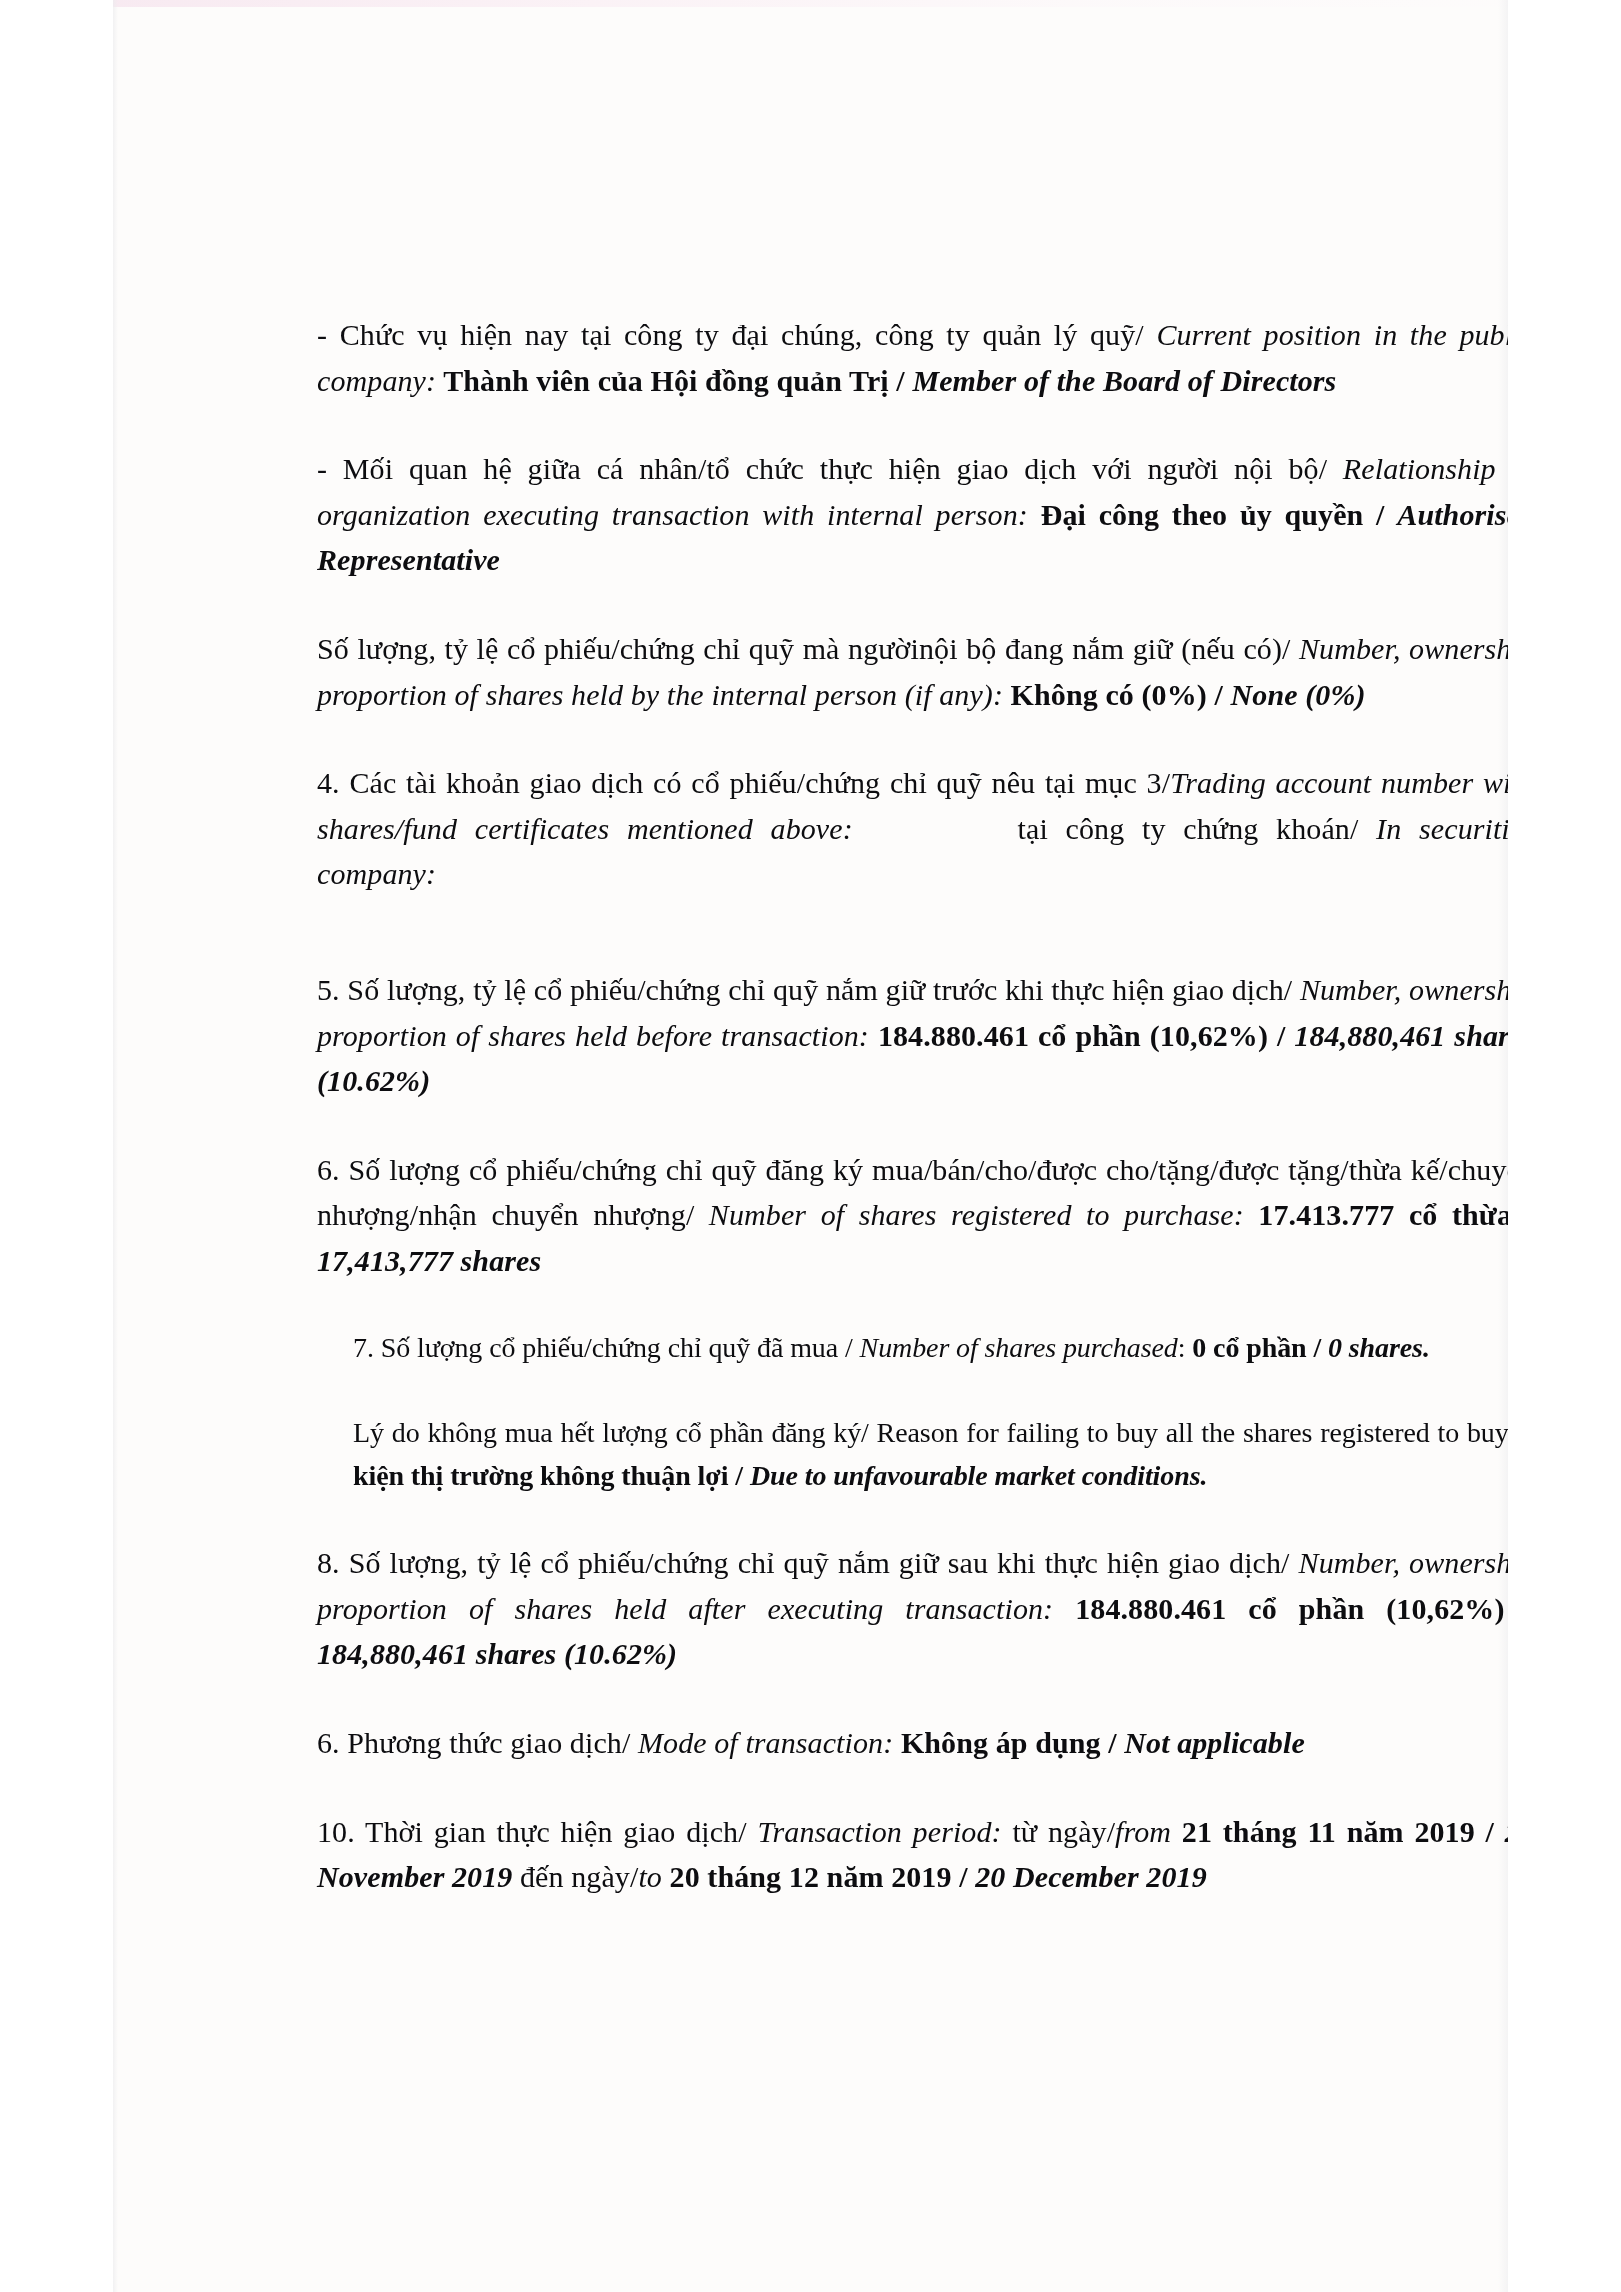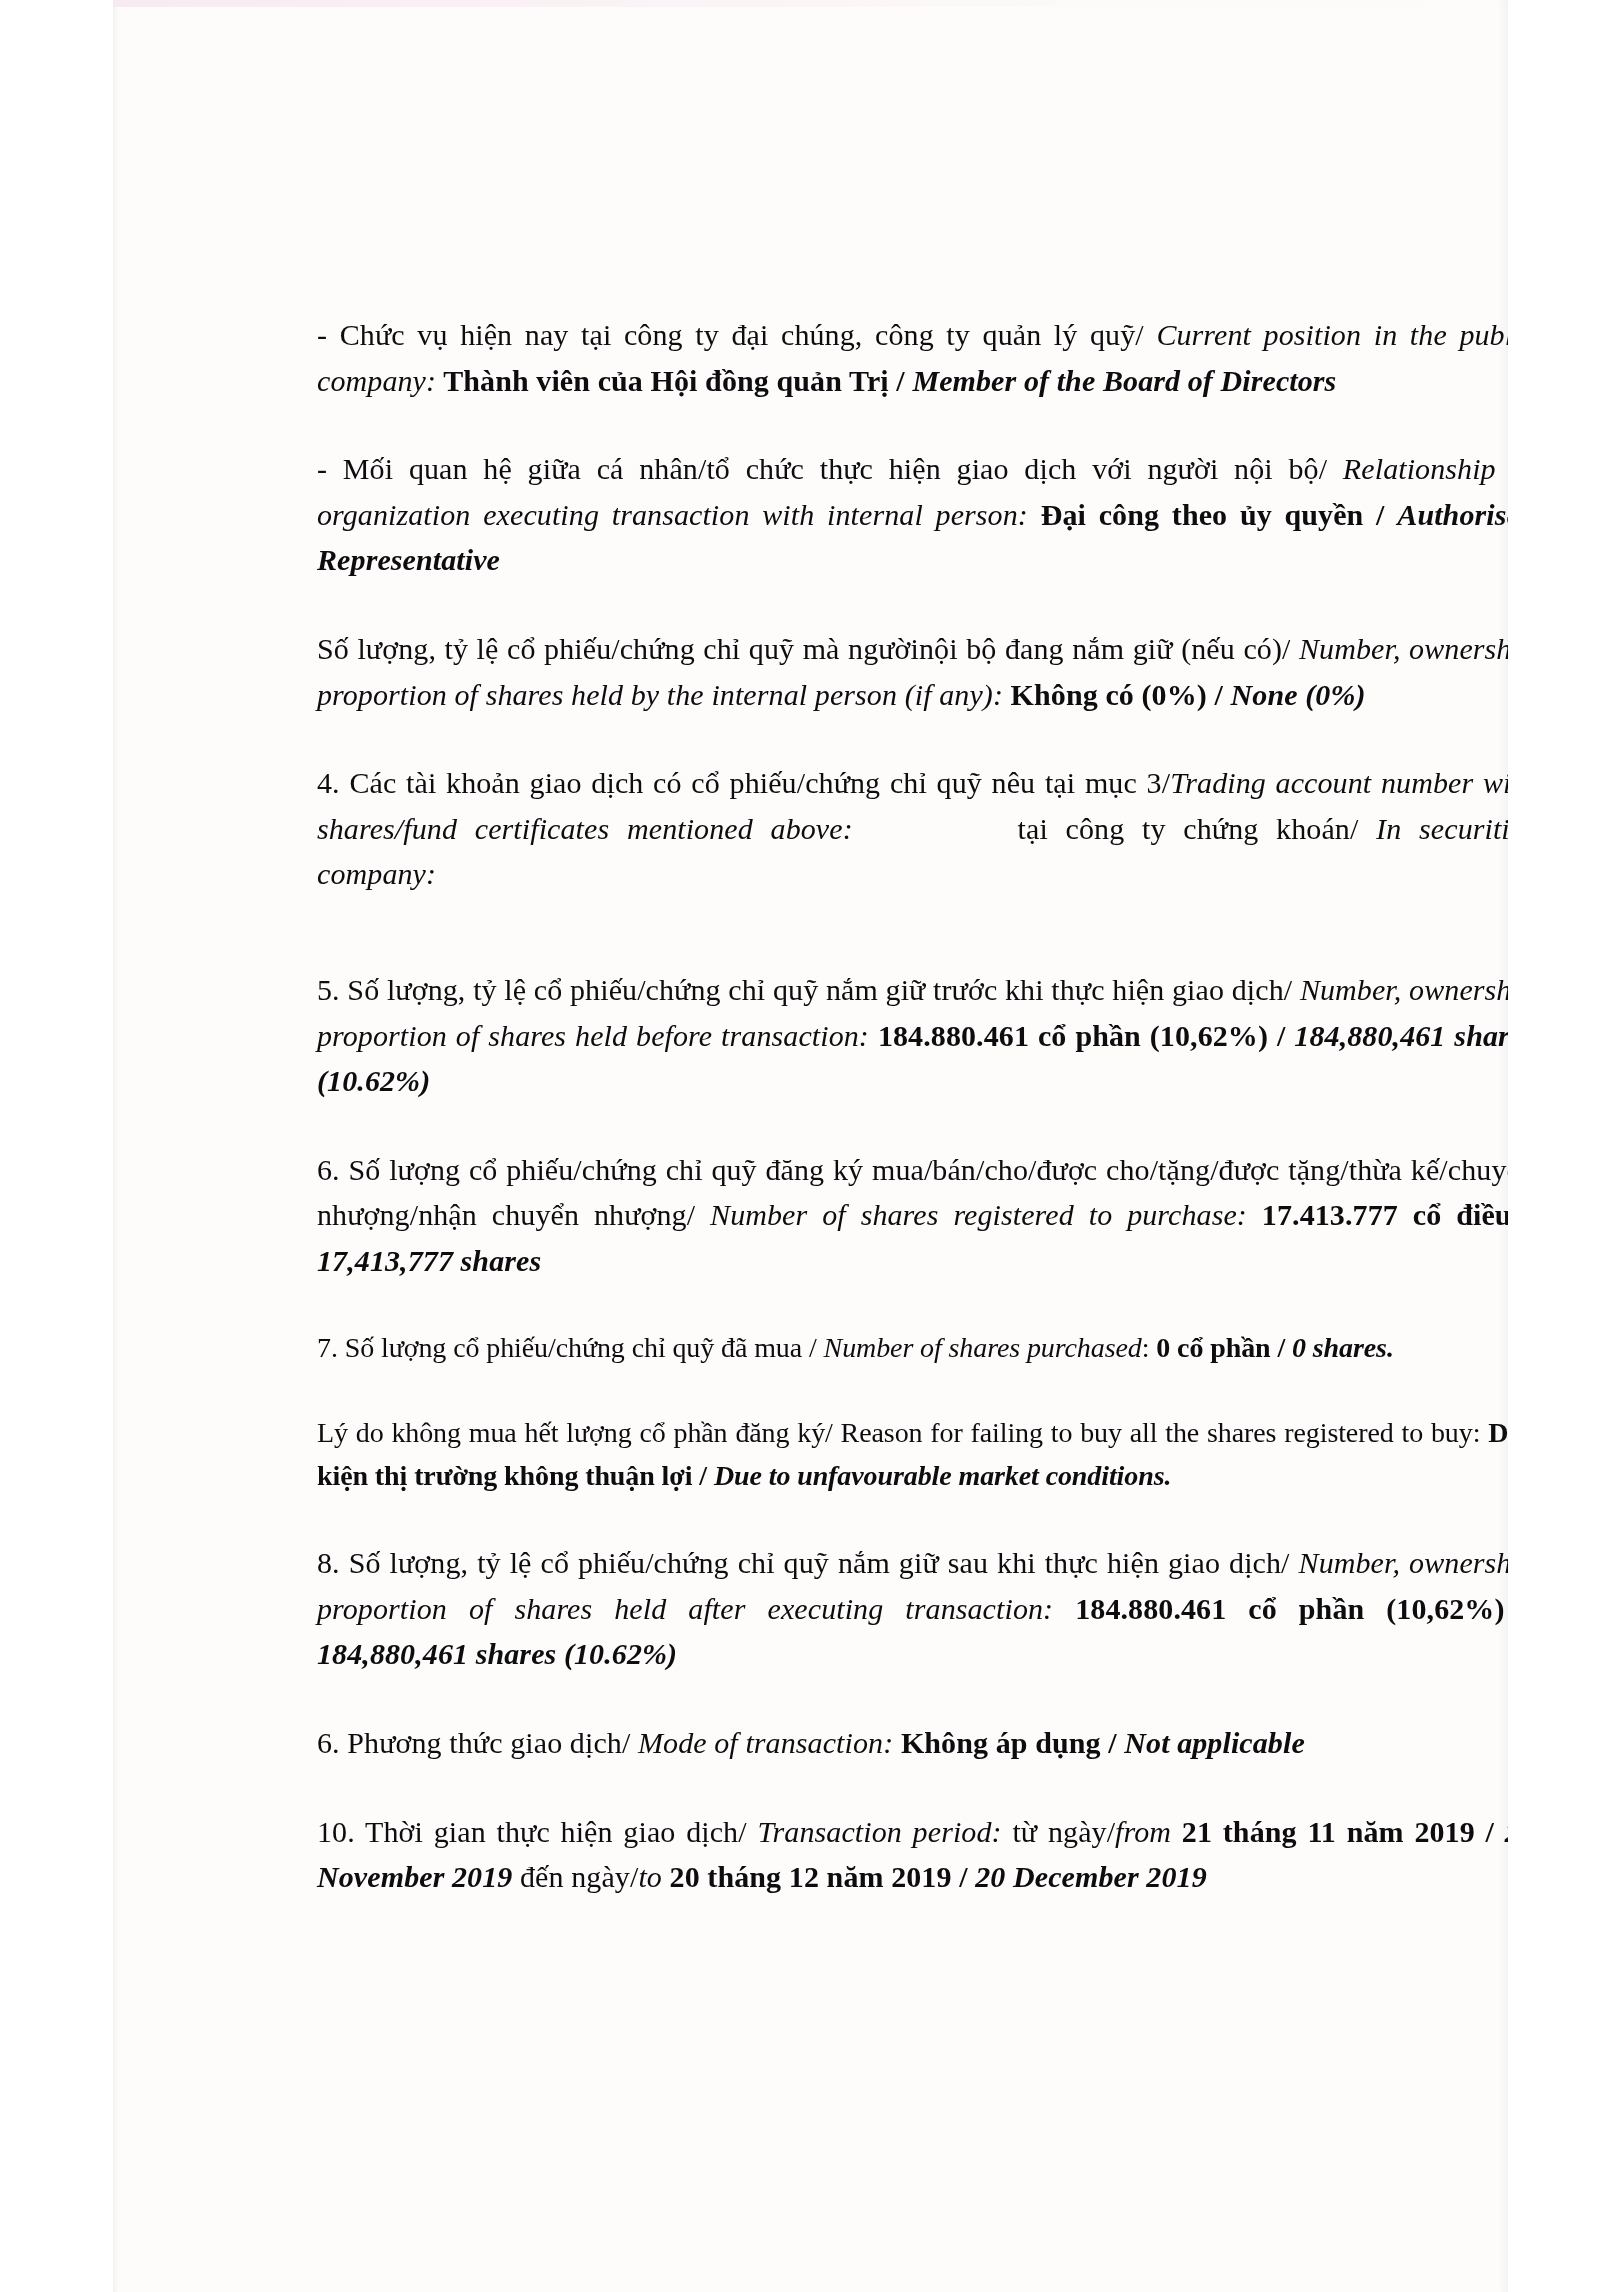--- a/index.html
+++ b/index.html
@@ -64,20 +64,21 @@
 
   
   .gap-lg { margin-bottom: 43px; }
   .gap-xxl { margin-bottom: 70px; }
 
   
   .wide {
     width: 1264px;
     font-size: 28px;
     letter-spacing: -0.1px;
+    margin-left: 36px;
   }
 
   .vn { font-style: normal; font-weight: 400; }
   .en { font-style: italic; font-weight: 400; }
   .vn-val { font-style: normal; font-weight: 700; }
   .en-val { font-style: italic; font-weight: 700; }
 
   
   .blank-fill {
     display: inline-block;
@@ -112,21 +113,21 @@
 
     <p class="para gap-xxl">
       <span class="vn">4. Các tài khoản giao dịch có cổ phiếu/chứng chỉ quỹ nêu tại mục 3/</span><span class="en">Trading account number with shares/fund certificates mentioned above:</span><span class="blank-fill"></span><span class="vn"> tại công ty chứng khoán/ </span><span class="en">In securities company:</span>
     </p>
 
     <p class="para gap-lg">
       <span class="vn">5. Số lượng, tỷ lệ cổ phiếu/chứng chỉ quỹ nắm giữ trước khi thực hiện giao dịch/ </span><span class="en">Number, ownership proportion of shares held before transaction:</span><span class="vn-val"> 184.880.461 cổ phần (10,62%)</span><span class="vn-val"> / </span><span class="en-val">184,880,461 shares (10.62%)</span>
     </p>
 
     <p class="para gap-lg">
-      <span class="vn">6. Số lượng cổ phiếu/chứng chỉ quỹ đăng ký mua/bán/cho/được cho/tặng/được tặng/thừa kế/chuyển nhượng/nhận chuyển nhượng/ </span><span class="en">Number of shares registered to purchase:</span><span class="vn-val"> 17.413.777 cổ điều</span><span class="vn-val"> / </span><span class="en-val">17,413,777 shares</span>
+      <span class="vn">6. Số lượng cổ phiếu/chứng chỉ quỹ đăng ký mua/bán/cho/được cho/tặng/được tặng/thừa kế/chuyển nhượng/nhận chuyển nhượng/ </span><span class="en">Number of shares registered to purchase:</span><span class="vn-val"> 17.413.777 cổ thừa</span><span class="vn-val"> / </span><span class="en-val">17,413,777 shares</span>
     </p>
 
     <p class="para wide gap-lg">
       <span class="vn">7. Số lượng cổ phiếu/chứng chỉ quỹ đã mua / </span><span class="en">Number of shares purchased</span><span class="vn">: </span><span class="vn-val">0 cổ phần</span><span class="vn-val"> / </span><span class="en-val">0 shares.</span>
     </p>
 
     <p class="para wide gap-lg">
       <span class="vn">Lý do không mua hết lượng cổ phần đăng ký/ </span><span class="vn">Reason for failing to buy all the shares registered to buy: </span><span class="vn-val">Do điều kiện thị trường không thuận lợi</span><span class="vn-val"> / </span><span class="en-val">Due to unfavourable market conditions.</span>
     </p>
 

